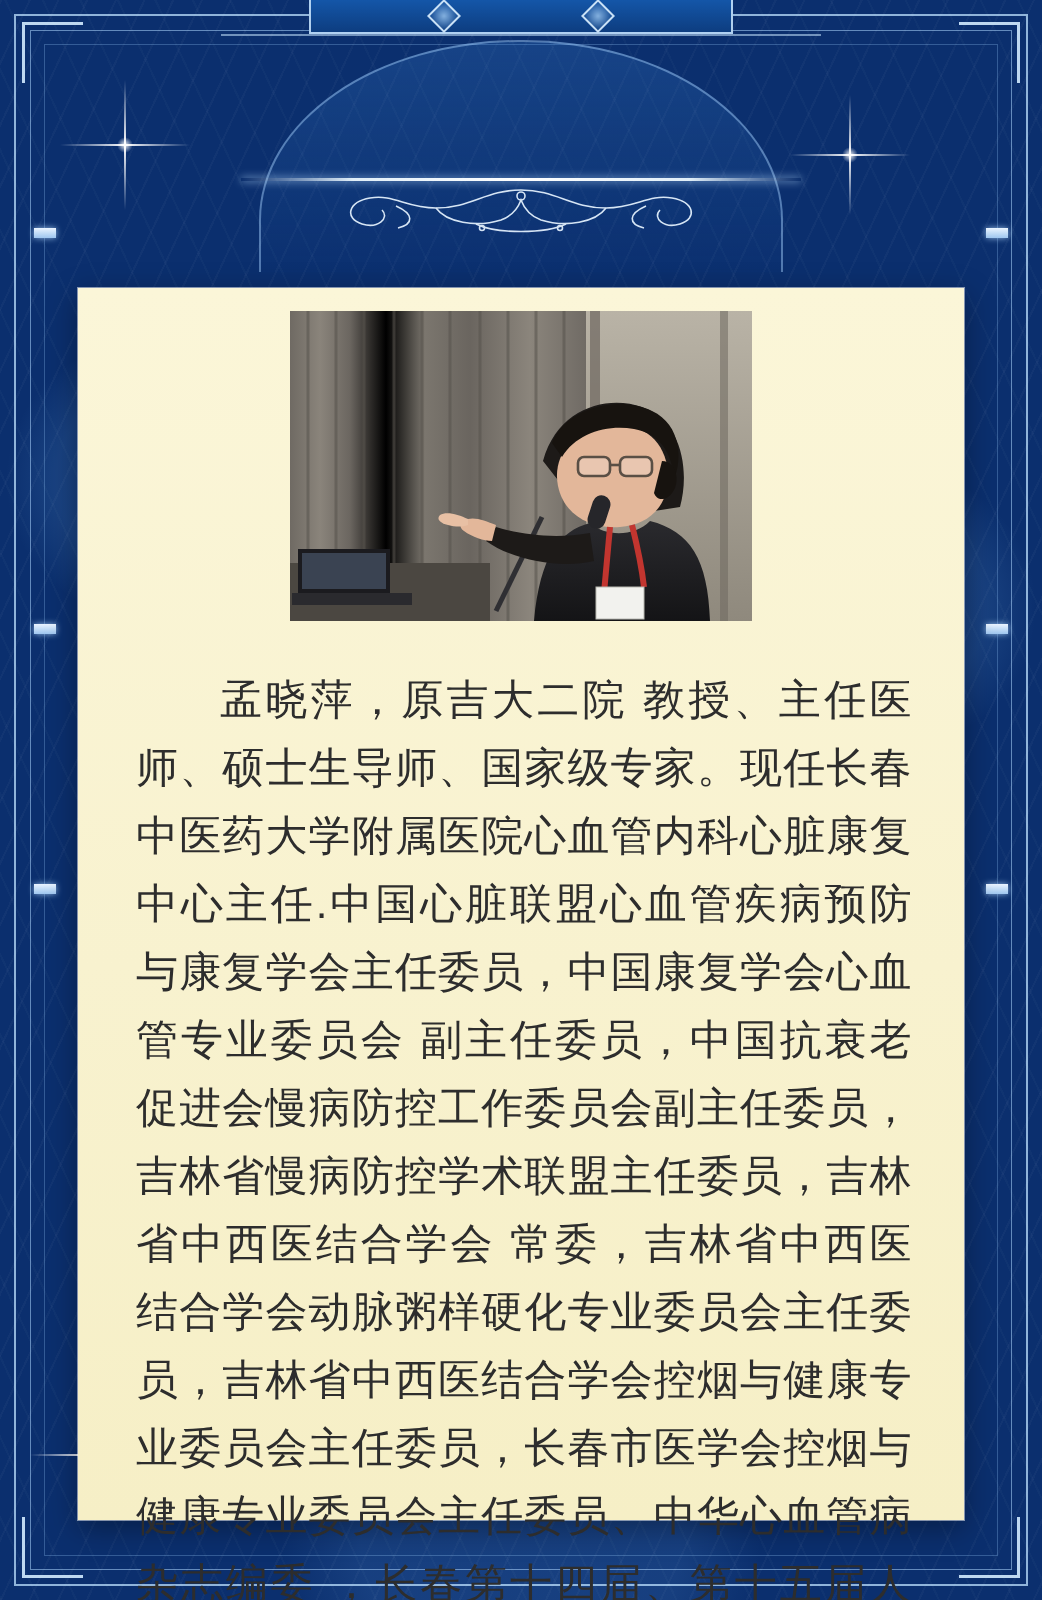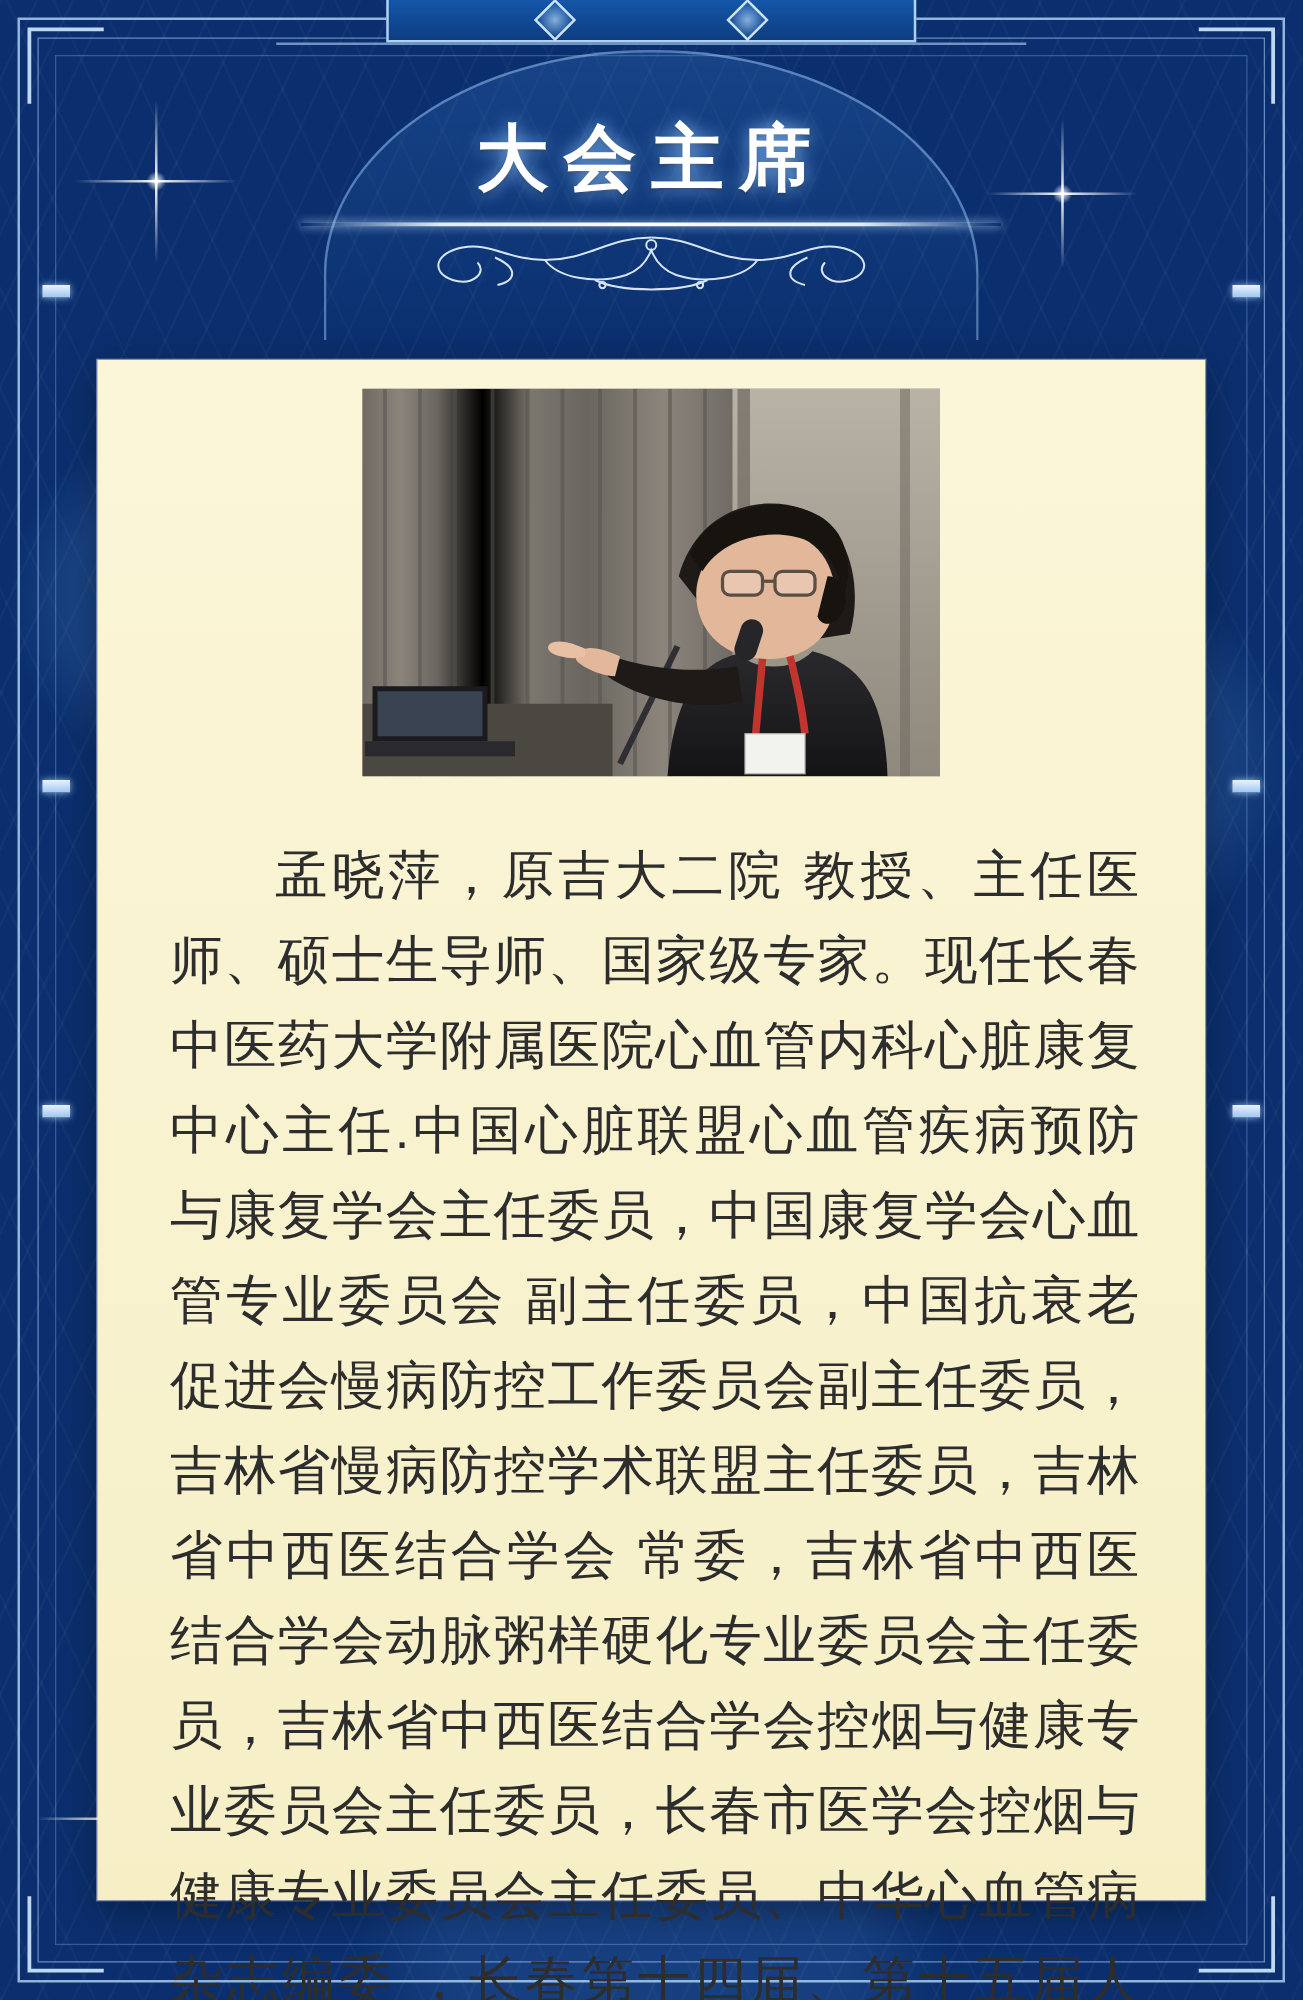--- a/index.html
+++ b/index.html
@@ -237,21 +237,20 @@
   <div class="tick r" style="top:884px"></div>
 
   <div class="plaque-tails"></div>
   <div class="plaque">
     <div class="gem"></div>
     <div class="gem"></div>
   </div>
 
   <div class="arch"></div>
 
-  <div class="title">大会主席</div>
 
   <div class="title-rule"></div>
 
   <div class="filigree">
     <svg viewBox="0 0 470 60" width="470" height="60" fill="none" stroke="#e7f4ff" stroke-width="1.6" opacity="0.92">
       <path d="M235 6 C200 6 185 24 150 24 C120 24 108 10 84 14 C62 18 58 34 76 40 C92 45 104 34 96 26"></path>
       <path d="M235 6 C270 6 285 24 320 24 C350 24 362 10 386 14 C408 18 412 34 394 40 C378 45 366 34 374 26"></path>
       <path d="M150 24 C160 38 190 44 215 36 C226 32 232 24 235 16 C238 24 244 32 255 36 C280 44 310 38 320 24"></path>
       <path d="M110 22 C128 30 128 40 112 44"></path>
       <path d="M360 22 C342 30 342 40 358 44"></path>

